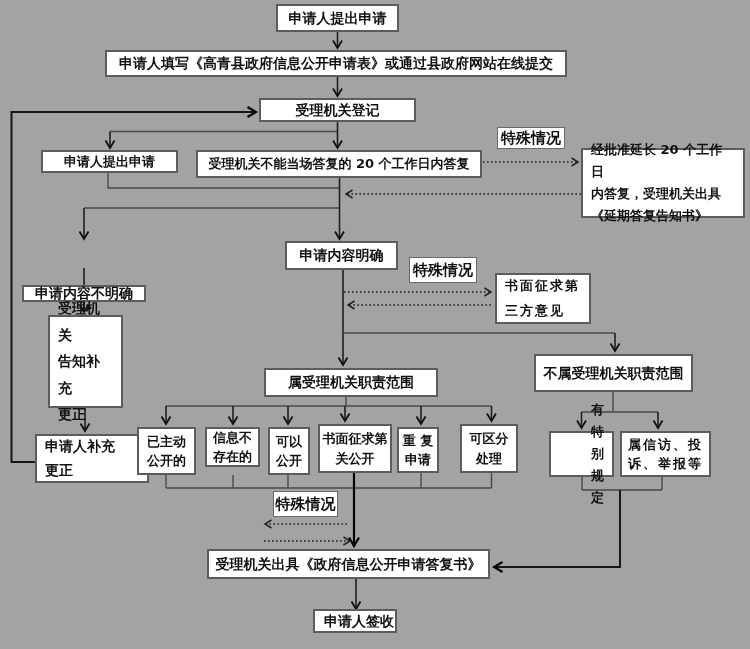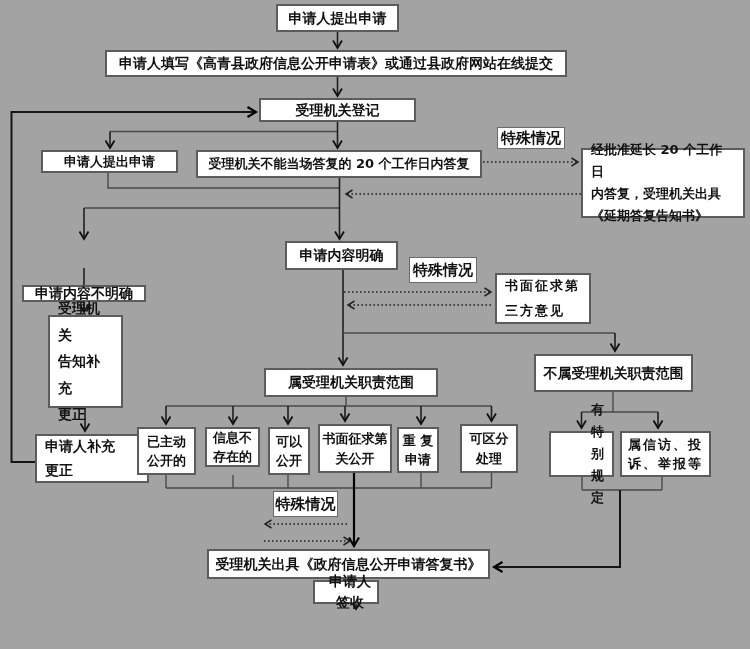--- a/index.html
+++ b/index.html
@@ -123,15 +123,15 @@
   <div class="node f13" style="left:397px;top:427px;width:42px;height:46px;">重 复
 申请</div>
   <div class="node f13" style="left:460px;top:424px;width:58px;height:49px;">可区分
 处理</div>
   <div class="node left f13 spaced lh17" style="left:549px;top:431px;width:65px;height:46px;padding-left:40px;">有特别
 规定</div>
   <div class="node f13 spaced" style="left:620px;top:431px;width:91px;height:46px;">属信访、投
 诉、举报等</div>
   <div class="node label" style="left:273px;top:491px;width:65px;height:26px;">特殊情况</div>
   <div class="node" style="left:207px;top:549px;width:283px;height:30px;">受理机关出具《政府信息公开申请答复书》</div>
-  <div class="node" style="left:313px;top:580px;width:66px;height:24px;padding-left:8px;">申请人签收</div>
+  <div class="node" style="left:313px;top:609px;width:84px;height:24px;padding-left:8px;">申请人签收</div>
 
 </div>
 
 </body></html>

